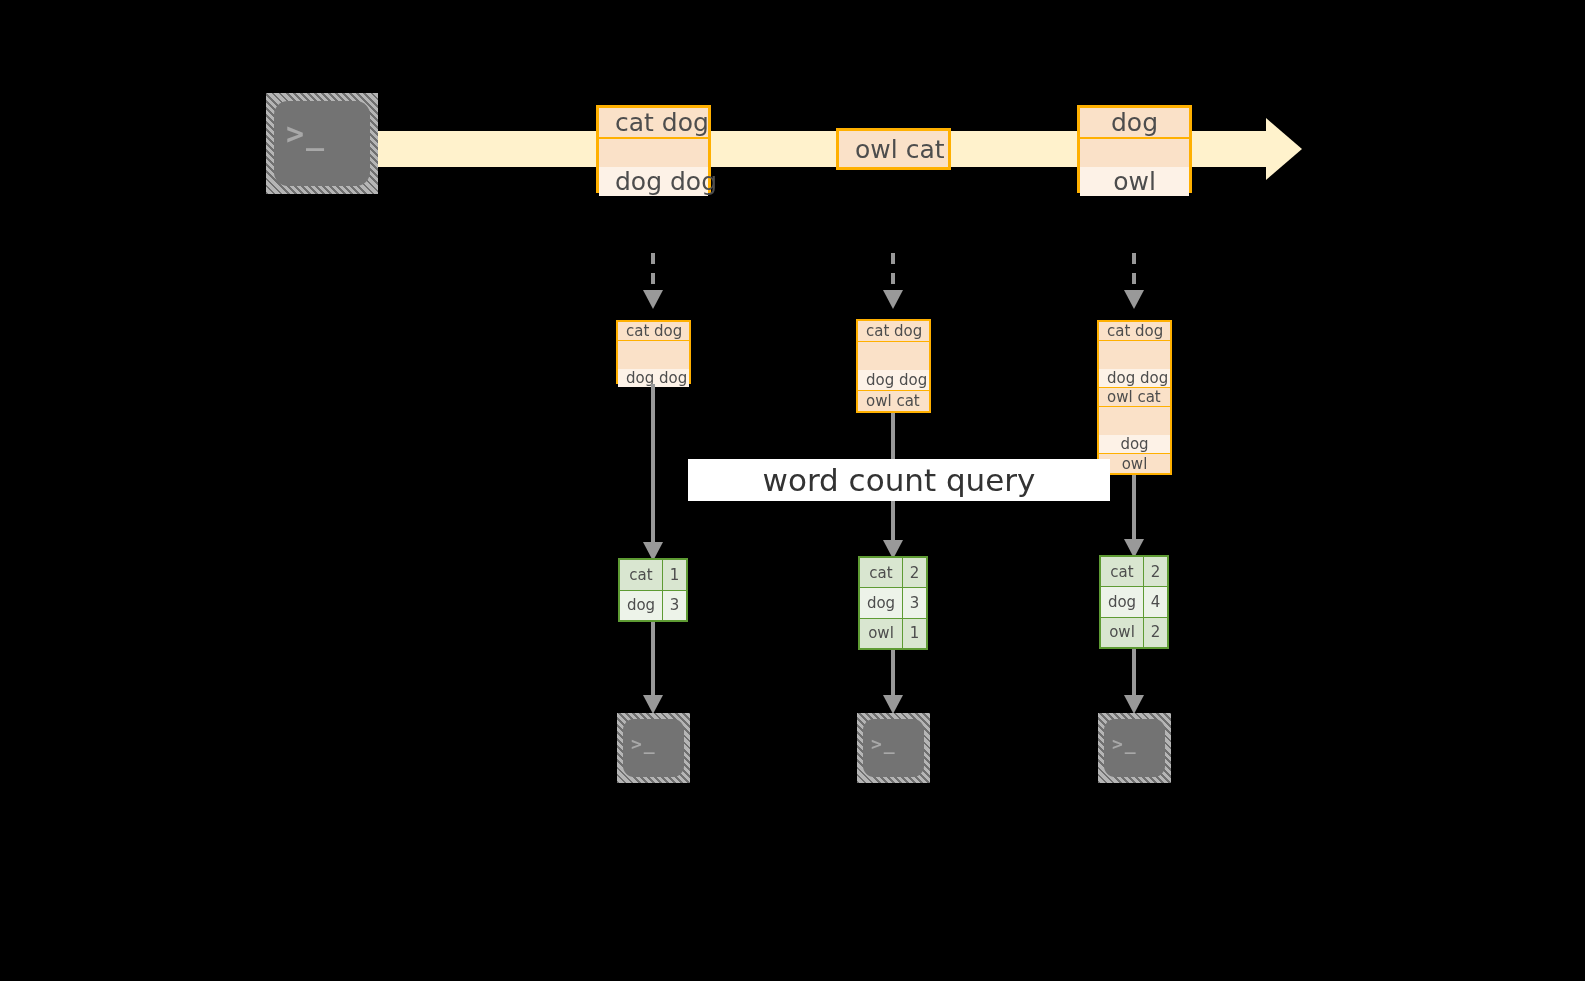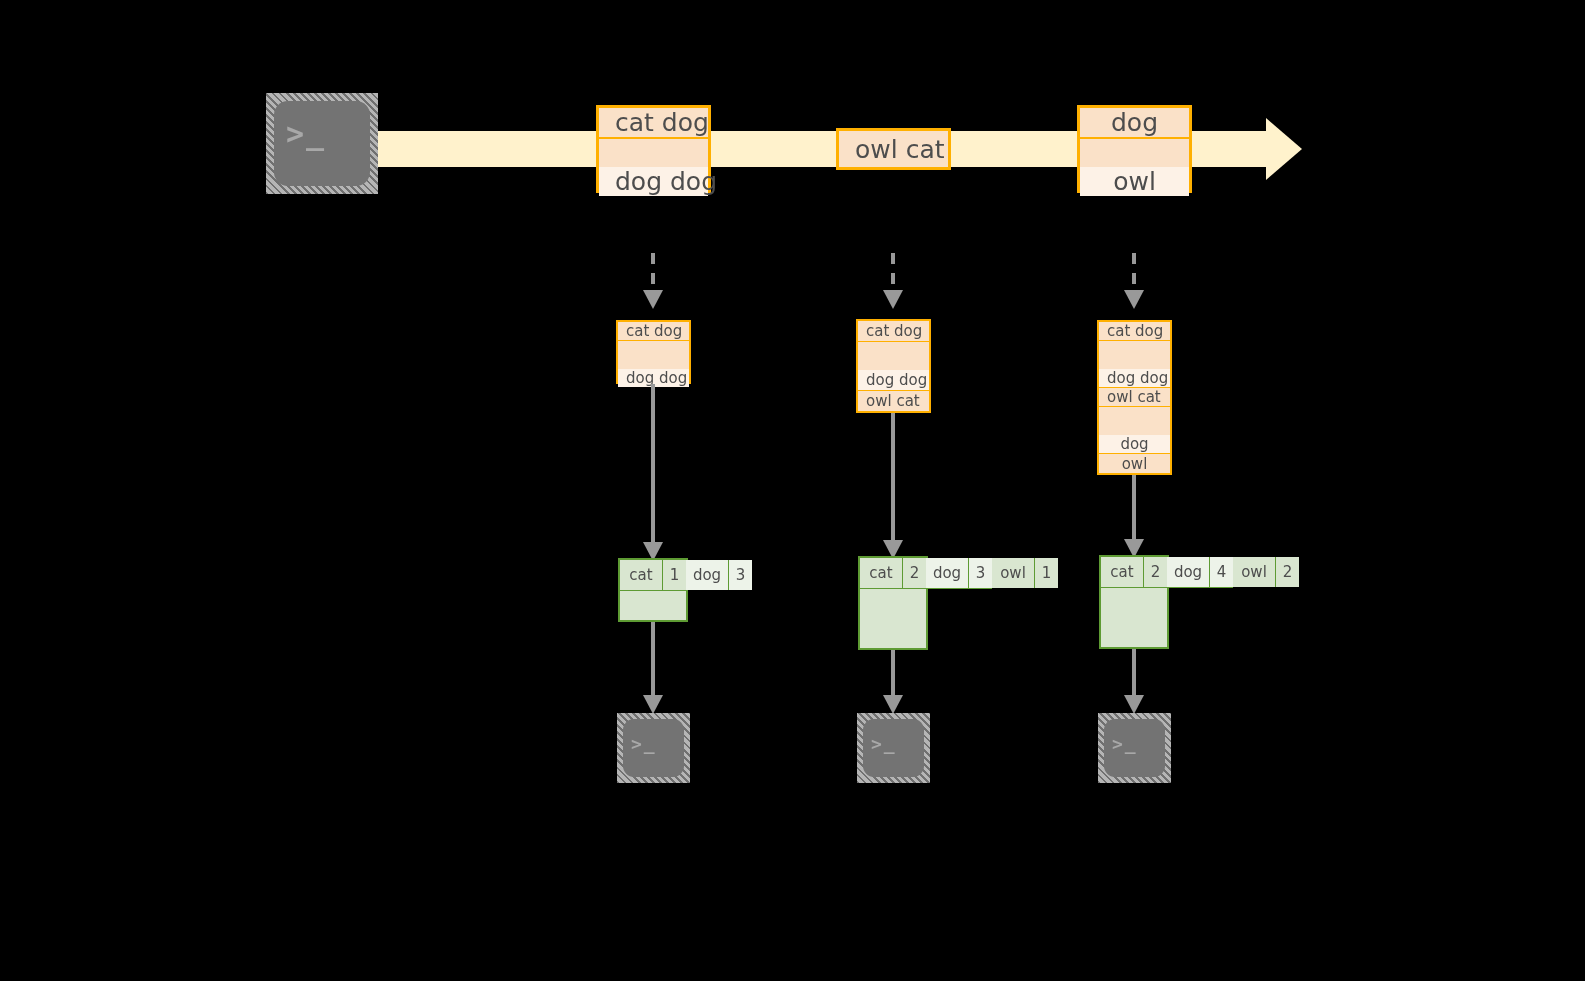--- a/index.html
+++ b/index.html
@@ -108,21 +108,21 @@
   }
   .obox.small .orow.ctr { padding-left: 0; }
 
   
   .gtable {
     position: absolute;
     box-sizing: border-box;
     border: 2px solid #5E9B33;
     background: #D9E6D0;
     display: flex;
-    flex-direction: row;
+    flex-direction: column;
   }
   .gtable .grow {
     display: flex;
     height: 30px;
     border-bottom: 1px solid #5E9B33;
     background: #D9E6D0;
   }
   .gtable .grow:last-child { border-bottom: none; }
   .gtable .grow.alt { background: #EDF3E9; }
   .gtable .gc-word {
@@ -302,14 +302,17 @@
 
   <div class="vline" style="left:1132px; top:649px; height:51px;"></div>
   <div class="vhead" style="left:1124px; top:695px;"></div>
 
   <div class="term small" style="left:1098px; top:713px; width:73px; height:70px;">
     <div class="hatch"></div>
     <div class="plate"></div>
     <div class="glyph">&gt;_</div>
   </div>
 
+  <div id="query-label" style="left:688px; top:459px; width:422px; height:42px;">
+    <span>word count query</span>
+  </div>
 
 </div>
 
 </body></html>

